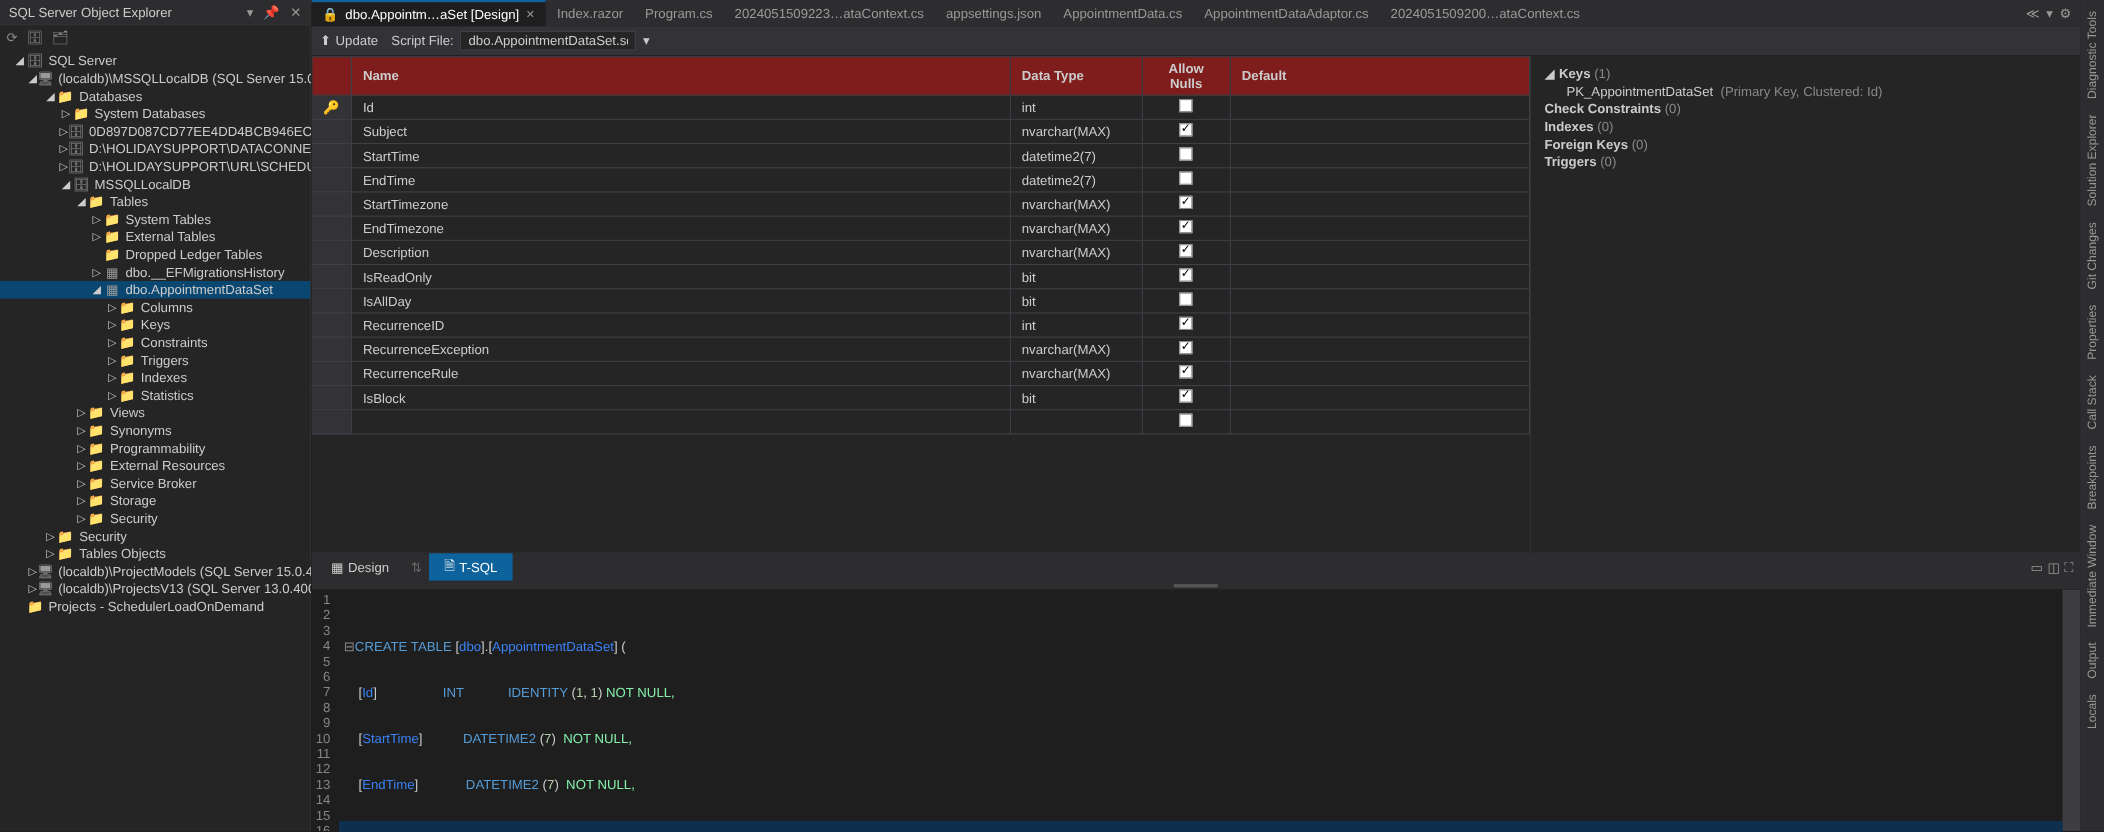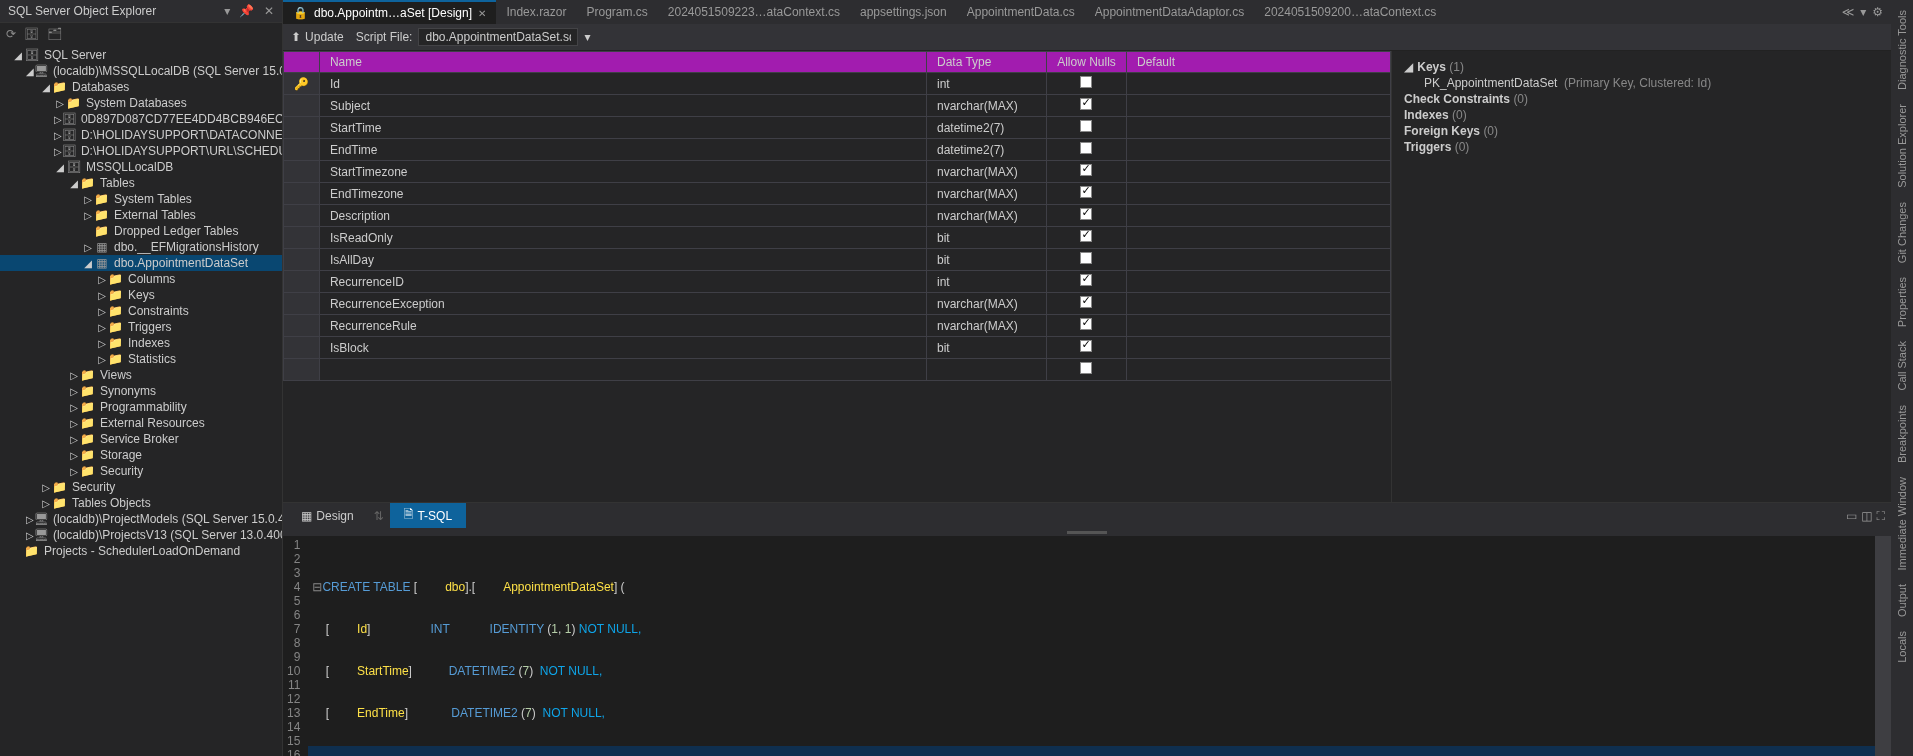--- a/index.html
+++ b/index.html
@@ -24,21 +24,21 @@
 .tab .close { font-size:10px; color:#999;}
 .tabs-right { margin-left:auto; display:flex; gap:6px; padding-right:8px; color:#999;}
 .sub-toolbar { display:flex; align-items:center; background:#333337; padding:4px 8px; gap:12px; border-bottom:1px solid #222;}
 .sub-toolbar .update { color:#ccc; cursor:pointer; display:flex; align-items:center; gap:4px;}
 .sub-toolbar .script-file { display:flex; align-items:center; gap:6px;}
 .script-input { background:#252526; border:1px solid #434346; color:#ccc; padding:1px 6px; width:160px;}
 .designer-area { display:flex; flex:1; overflow:hidden; flex-direction:column;}
 .designer-top { display:flex; flex:1; overflow:hidden; border-bottom:1px solid #333;}
 .grid-wrap { flex:1; overflow:auto; background:#252526;}
 table.cols { width:100%; border-collapse:collapse; }
-table.cols th { background:#a21caf; text-align:left; padding:3px 10px; border:1px solid #3f3f46; font-weight:normal; color:#ccc;}
+table.cols th { background:#7f1d1d; text-align:left; padding:3px 10px; border:1px solid #3f3f46; font-weight:bold; color:#ccc;}
 table.cols td { padding:3px 10px; border:1px solid #3f3f46; color:#ccc; background:#252526;}
 table.cols td.rowhdr { width:26px; background:#333337; text-align:center; color:#888;}
 .chk { width:12px; height:12px; display:inline-block; background:#fff; border:1px solid #888; position:relative;}
 .chk.checked::after { content:'✓'; position:absolute; top:-3px; left:0; font-size:11px; color:#000;}
 .side-props { width:500px; background:#252526; border-left:1px solid #333; padding:8px 12px; overflow:auto;}
 .side-props .row { padding:1px 0; color:#ccc;}
 .side-props .caret { color:#ccc; margin-right:4px;}
 .side-props .bold { font-weight:bold;}
 .side-props .sub { padding-left:20px; color:#ccc;}
 .side-props .cnt { color:#888;}
@@ -48,25 +48,25 @@
 .btab { padding:2px 14px; color:#ccc; cursor:pointer; display:flex; align-items:center; gap:4px;}
 .btab.active { background:#0e639c; color:#fff;}
 .btab-icons-right { margin-left:auto; display:flex; gap:4px; padding-right:6px; color:#999;}
 .sql-area { flex:0 0 220px; display:flex; background:#1e1e1e; overflow:hidden;}
 .gutter { background:#1e1e1e; color:#858585; text-align:right; padding:2px 8px 2px 4px; font-family:Consolas,monospace; user-select:none;}
 .gutter div { height:14px; line-height:14px;}
 .code { flex:1; font-family:Consolas,monospace; white-space:pre; padding:2px 4px; overflow:auto; line-height:14px; position:relative;}
 .code .hl-line { position:absolute; left:0; right:0; height:14px; background:#0f2f4f; z-index:0;}
 .code > div { height:14px; position:relative; z-index:1;}
 .kw { color:#569cd6;}
-.id { color:#fde047;margin-left:28px;}
+.id { color:#3b82f6;}
 .br { color:#ccc;}
 .num { color:#b5cea8;}
 .pmax { color:#d69d85;}
-.nul { color:#0ea5e9;}
+.nul { color:#86efac;}
 .sql-scroll { width:16px; background:#3e3e42;}
 .right-rail { width:22px; background:#2d2d30; display:flex; flex-direction:column; align-items:center; padding-top:4px; gap:2px;}
 .rail-item { writing-mode:vertical-rl; transform:rotate(180deg); color:#999; padding:6px 2px; cursor:pointer; font-size:11px;}
 </style>
 </head>
 <body>
 
 <div class="left-panel">
   <div class="panel-title">
     <span>SQL Server Object Explorer</span>

